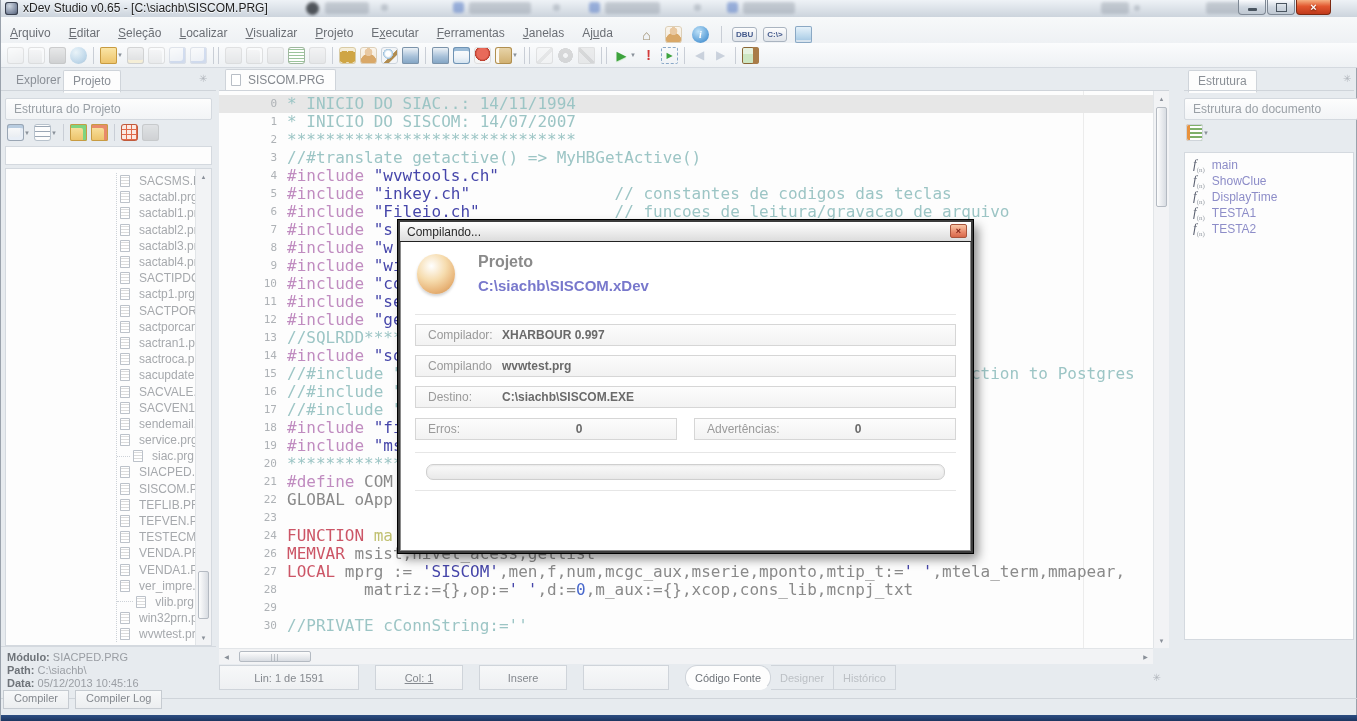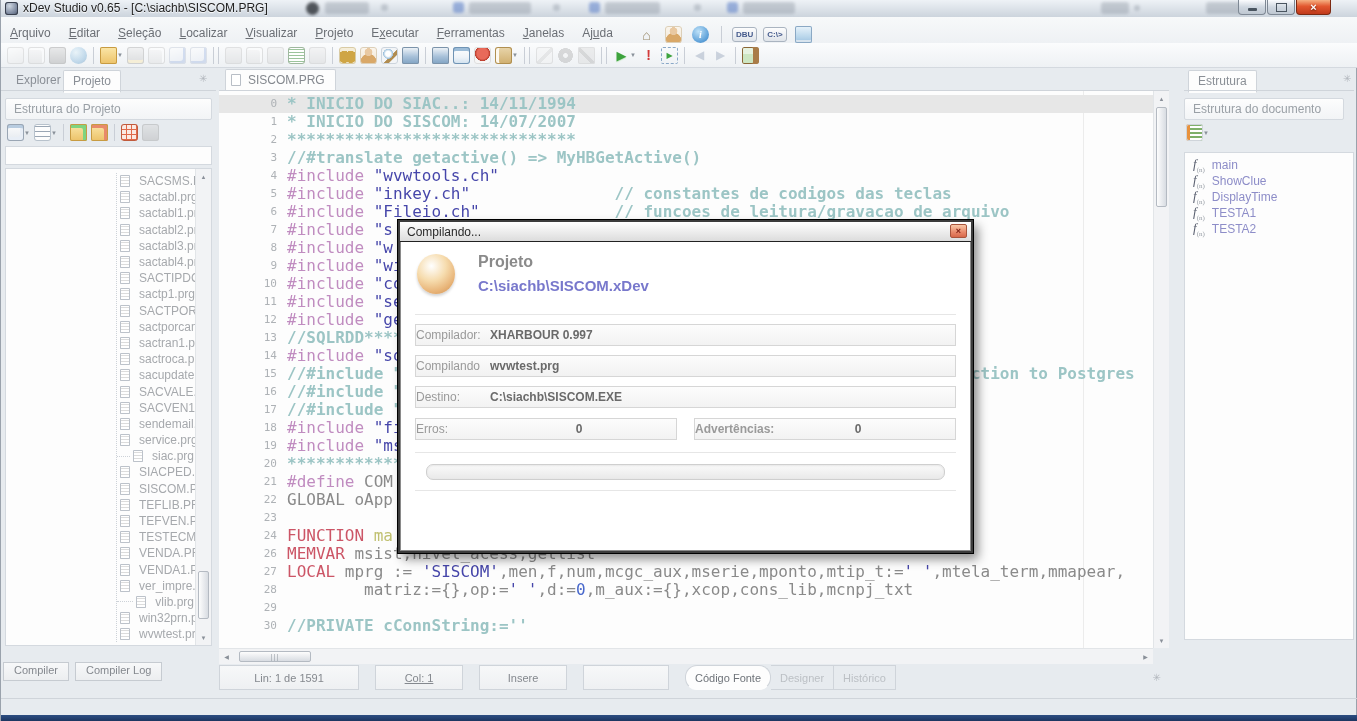--- a/index.html
+++ b/index.html
@@ -104,21 +104,21 @@
   
   #ed-tab{position:absolute;left:224px;top:69px;background:#fdfdfd;border:1px solid #cfd4da;border-bottom:1px solid #fdfdfd;
     border-radius:2px 2px 0 0;font-size:12px;color:#84888e;padding:3px 10px 4px 22px;}
   #ed-tab .fico2{position:absolute;left:5px;top:4px;width:10px;height:12px;background:#fff;box-shadow:inset 0 0 0 1px #b8bec6;border-radius:1px;}
   #ed-tabline{position:absolute;left:218px;top:90px;width:950px;height:1px;background:#cfd4da;}
   #codearea{position:absolute;left:218px;top:91px;width:934px;height:557px;background:#fdfdfd;overflow:hidden;}
   #marginline{position:absolute;left:864px;top:0;bottom:0;width:1px;background:#ececec;}
   .cl{position:relative;height:18px;white-space:pre;font-family:"DejaVu Sans Mono","Liberation Mono",monospace;font-size:16px;line-height:18px;}
   .cl .g{display:inline-block;width:58px;padding-right:10px;text-align:right;font-size:11px;color:#aeb2b6;vertical-align:top;}
   .cl.hl{background:#e7e7e7;}
-  .sy-c{color:#9cc5c5;font-weight:bold;} .sy-p{color:#c08cc0;} .sy-s{color:#4646aa;} .sy-k{color:#cc5566;}
+  .sy-c{color:#9cc5c5;} .sy-p{color:#c08cc0;} .sy-s{color:#4646aa;} .sy-k{color:#cc5566;}
   .sy-t{color:#8a8a8a;} .sy-f{color:#c0c070;} .sy-n{color:#4868cc;}
   #ed-vscroll{left:1152px;top:91px;width:15px;height:557px;}
   #ed-hscroll{position:absolute;left:218px;top:648px;width:934px;height:15px;background:#f2f3f5;border-top:1px solid #e2e5e8;}
   .hbarrow{position:absolute;top:1px;width:13px;height:13px;font-size:6px;color:#8a9099;display:flex;align-items:center;justify-content:center;}
   .hthumb{position:absolute;left:20px;top:2px;width:72px;height:11px;border:1px solid #b4bac2;border-radius:2px;
     background:linear-gradient(#fdfdfd,#d8dce2);display:flex;align-items:center;justify-content:center;box-sizing:border-box;}
   .hthumb span{font-size:7px;color:#9aa0a8;letter-spacing:1px;}
   #ed-status{position:absolute;left:218px;top:665px;width:950px;height:25px;display:flex;align-items:stretch;font-size:11px;color:#84888e;}
   .scell{border:1px solid #cfd4da;background:linear-gradient(#f7f8f9,#eef0f2);margin-right:16px;display:flex;align-items:center;justify-content:center;box-sizing:border-box;text-align:center;}
   .modetab{border:1px solid #cfd4da;padding:0 9px;display:flex;align-items:center;box-sizing:border-box;}
@@ -126,41 +126,41 @@
   .modetab.off{color:#bcc0c5;border-left:none;}
 
   
   #right-box{position:absolute;left:1183px;top:152px;width:170px;height:488px;background:#fdfdfd;border:1px solid #d4d9df;box-sizing:border-box;}
   .fnrow{height:16px;display:flex;align-items:center;font-size:12px;color:#8d8dc8;padding-left:8px;cursor:default;}
   .fnrow .fn{font-family:"Liberation Serif",serif;font-style:italic;color:#5a6070;font-size:13px;margin-right:7px;}
   .fnrow .fn sub{font-size:7px;color:#9aa0a8;font-style:normal;}
 
   
   #bot-line{position:absolute;left:0;top:698px;width:1357px;height:1px;background:#cfd4da;}
-  .btab{position:absolute;top:662px;height:15px;background:linear-gradient(#f7f8f9,#eceef0);border:1px solid #c6cbd1;
+  .btab{position:absolute;top:690px;height:15px;background:linear-gradient(#f7f8f9,#eceef0);border:1px solid #c6cbd1;
     font-size:11px;color:#84888e;padding:1px 10px;box-sizing:content-box;}
   #navy{position:absolute;left:0;top:715px;width:1357px;height:6px;background:linear-gradient(#2c4e82,#1c3560);}
 
   
   #dialog{position:absolute;left:397px;top:220px;width:575px;height:333px;background:#fff;
     border:2px solid #3c3c3c;outline:1px solid #000;box-shadow:5px 6px 10px rgba(0,0,0,.45),inset 0 0 0 1px #8a8a8a;box-sizing:border-box;}
   #dlg-title{height:19px;background:linear-gradient(#ffffff,#dcdcdc);border-bottom:1px solid #222;display:flex;align-items:center;
     font-size:12px;color:#2a2a2a;padding-left:7px;position:relative;}
   #dlg-close{position:absolute;right:4px;top:2px;width:17px;height:14px;border-radius:2px;border:1px solid #a8543c;
     background:linear-gradient(#f8c8a8,#e8886a 60%,#d8684a);color:#7c1c10;font-size:9px;font-weight:bold;
     display:flex;align-items:center;justify-content:center;box-sizing:border-box;}
   #dlg-hdr{position:relative;height:72px;}
   #pearl{position:absolute;left:17px;top:12px;width:38px;height:40px;border-radius:50%;
     background:radial-gradient(circle at 38% 30%,#ffffff,#f6dcae 40%,#e8b478 70%,#c98a4e);box-shadow:0 2px 3px rgba(0,0,0,.18);}
   #dlg-proj-label{position:absolute;left:78px;top:11px;font-size:16px;font-weight:bold;color:#8a8a8a;}
   #dlg-proj-path{position:absolute;left:78px;top:35px;font-size:15px;font-weight:bold;color:#7878cc;}
   .dlg-hr{height:1px;background:#e6e6e6;margin:0 15px;}
   .dfield{height:22px;margin:9px 15px 0;border:1px solid #d6d6d6;background:linear-gradient(#fcfcfc,#f2f2f2);
     display:flex;align-items:center;font-size:12px;box-sizing:border-box;}
-  .dfield .lbl{color:#9a9a9a;width:74px;}
+  .dfield .lbl{color:#9a9a9a;margin-left:12px;width:74px;}
   .dfield .val{color:#6a6a6a;font-weight:bold;}
   #counters{display:flex;margin:10px 15px 0;gap:17px;}
   #counters .dfield{flex:1;margin:0;}
   #counters .val{margin-left:auto;margin-right:36%;}
   #progress-wrap{margin:12px 15px 0;border-top:1px solid #e6e6e6;border-bottom:1px solid #e6e6e6;padding:11px 11px 10px;}
   #progress{height:14px;border:1px solid #cfcfcf;border-radius:7px;background:linear-gradient(#fafafa,#e9e9e9);box-shadow:inset 0 1px 2px rgba(0,0,0,.08);}
   #dlg-btnrow{display:flex;justify-content:center;margin-top:10px;}
   #cancel-btn{width:100px;height:24px;border:1px solid #9ec4dc;border-radius:3px;background:linear-gradient(#fcfcfc,#e9e9e9);
     color:#9a9a9a;font-size:12px;display:flex;align-items:center;justify-content:center;box-shadow:0 1px 1px rgba(0,0,0,.08);}
 </style>
@@ -428,20 +428,25 @@
           <span class="stub"></span>
           <span class="fico"></span>
           <span>wvwtest.prg</span>
         </div>
       </div>
     <div class="vscroll" style="right:0;top:0;width:15px;height:100%;">
       <div class="sbarrow" style="top:1px;">▲</div>
       <div class="sbthumb" style="top:402px;height:48px;"></div>
       <div class="sbarrow" style="bottom:1px;">▼</div>
     </div>
+  </div>
+  <div id="left-status">
+    <div><b>Módulo:</b> <span>SIACPED.PRG</span></div>
+    <div><b>Path:</b> <span>C:\siachb\</span></div>
+    <div><b>Data:</b> <span>05/12/2013 10:45:16</span></div>
   </div>
 
   <div id="ed-tab"><span class="fico2"></span><span>SISCOM.PRG</span></div>
   <div id="ed-tabline"></div>
   <div id="codearea">
     <div id="marginline"></div>
     <div id="code-lines" style="position:relative;padding-top:4px;">
         <div class="cl hl"><span class="g">0</span><span class="sy-c">* INICIO DO SIAC..: 14/11/1994</span></div>
         <div class="cl"><span class="g">1</span><span class="sy-c">* INICIO DO SISCOM: 14/07/2007</span></div>
         <div class="cl"><span class="g">2</span><span class="sy-c">******************************</span></div>
@@ -494,21 +499,21 @@
     <div class="modetab active">Código Fonte</div>
     <div class="modetab off">Designer</div>
     <div class="modetab off">Histórico</div>
     <div style="flex:1;"></div>
     <div class="pclose" style="position:static;align-self:center;margin-right:8px;">✳</div>
   </div>
 
   <div class="ptab active" style="left:1187px;top:70px;">Estrutura</div>
   <div class="pclose" style="left:1342px;top:73px;">✳</div>
   <div class="abs" style="left:1183px;top:90px;width:170px;height:1px;background:#cfd4da;"></div>
-  <div class="phead" style="left:1183px;top:98px;width:160px;height:22px;">Estrutura do documento</div>
+  <div class="phead" style="left:1183px;top:98px;width:174px;height:22px;">Estrutura do documento</div>
   <div class="ptools" id="right-toolbar" style="left:1183px;top:124px;">
       <div class="ti cls-sort"></div>
       <div class="caret">▼</div>
     </div>
   <div id="right-box">
     <div id="fn-rows" style="padding-top:4px;">
         <div class="fnrow">
           <span class="fn">f<sub>(n)</sub></span>
           <span>main</span>
         </div>
@@ -558,21 +563,21 @@
     <div class="dfield">
       <span class="lbl">Destino:</span>
       <span class="val">C:\siachb\SISCOM.EXE</span>
     </div>
     <div id="counters">
       <div class="dfield">
         <span class="lbl" style="width:auto;">Erros:</span>
         <span class="val">0</span>
       </div>
       <div class="dfield">
-        <span class="lbl" style="width:auto;font-weight:bold;">Advertências:</span>
+        <span class="lbl" style="width:auto;">Advertências:</span>
         <span class="val">0</span>
       </div>
     </div>
     <div id="progress-wrap">
       <div id="progress"></div>
     </div>
   </div>
 
 </div>
 

